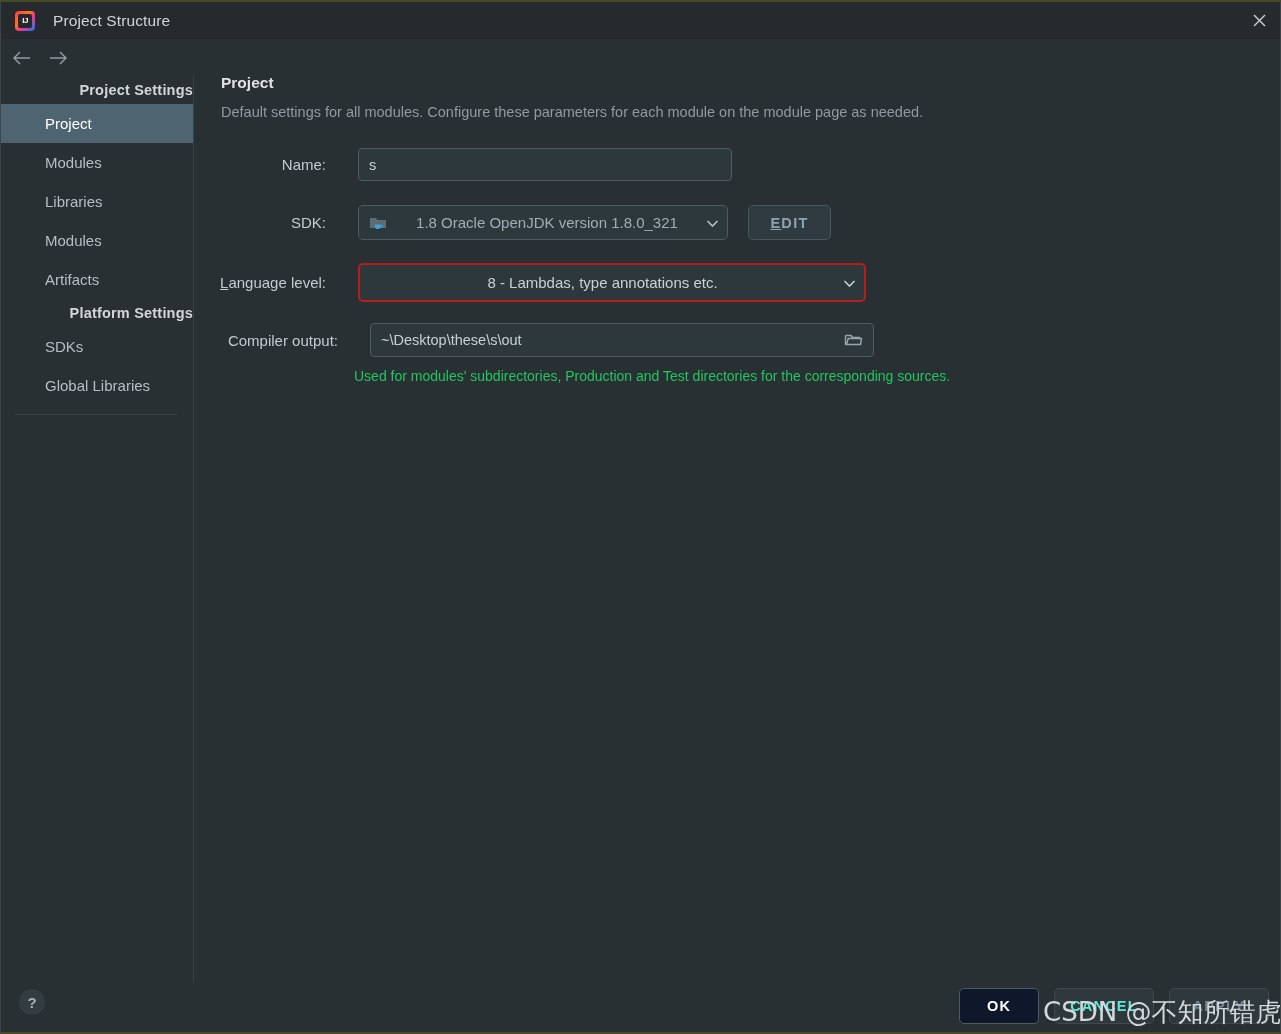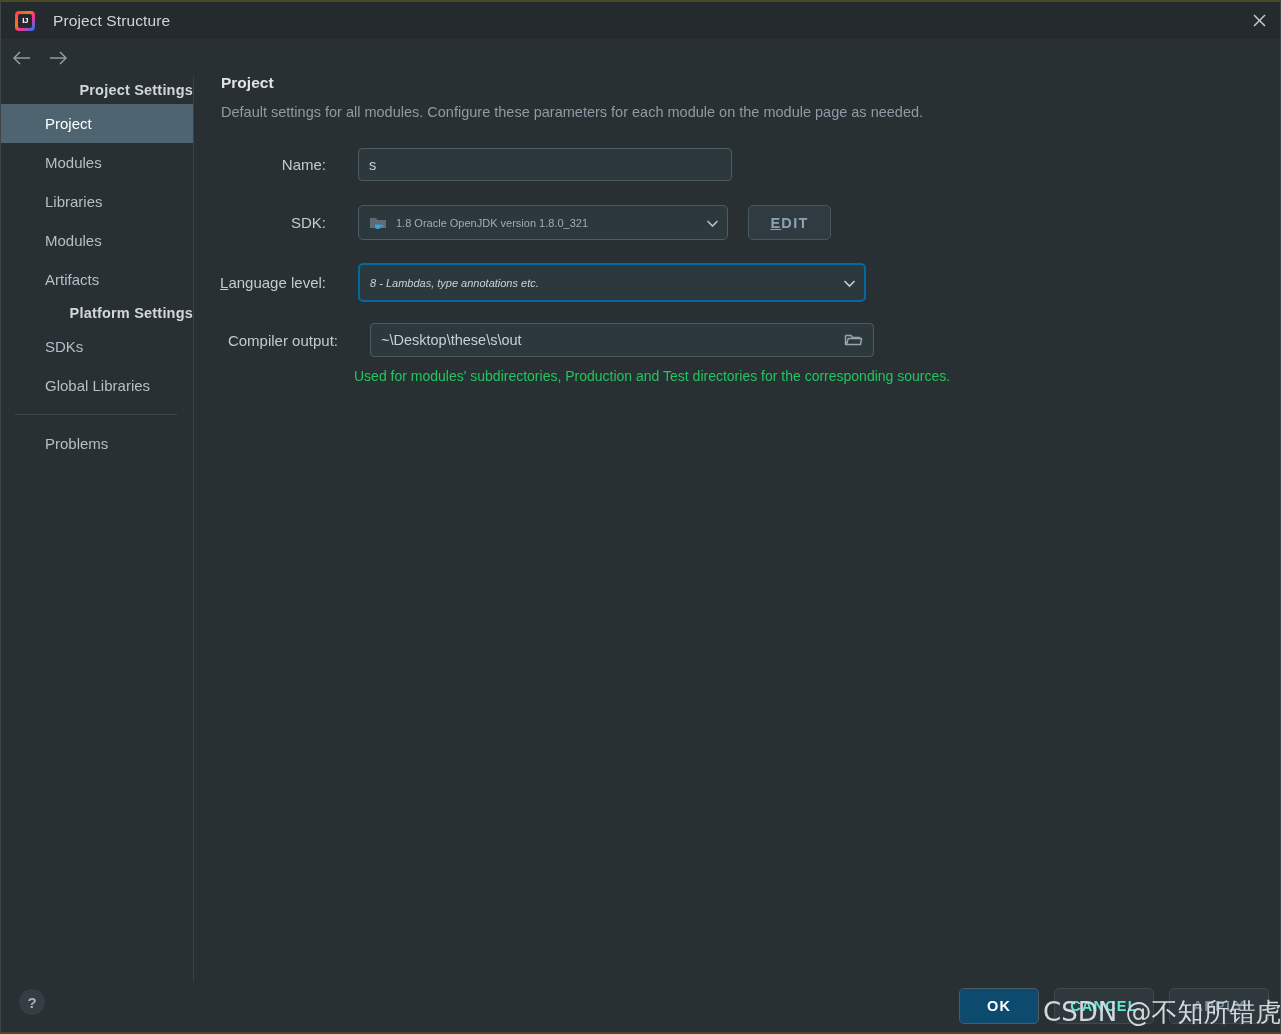--- a/index.html
+++ b/index.html
@@ -181,30 +181,30 @@
     background: #2d383d;
     border: 1px solid #4d5b63;
     border-radius: 5px;
     display: flex;
     align-items: center;
     padding: 0 8px 0 10px;
     cursor: pointer;
     position: relative;
   }
   .combo.focused {
-    border: 2px solid #0369a1;
+    border: 2px solid #b91c1c;
     background: #2d383d;
-    font-style: italic;
   }
   .combo-text {
     color: #9fadb6;
-    font-size: 11px;
+    font-size: 15px;
     flex: 1;
     white-space: nowrap;
     overflow: hidden;
+    text-align: center;
   }
   .combo.focused .combo-text { color: #c9d1d7; }
   .chev { flex: none; margin-left: 8px; }
 
   .btn-edit {
     height: 35px;
     min-width: 83px;
     background: #2f3b41;
     border: 1px solid #495760;
     border-radius: 5px;
@@ -265,21 +265,21 @@
     align-items: center;
     justify-content: center;
     font-size: 14.5px;
     font-weight: bold;
     letter-spacing: 1.2px;
     cursor: pointer;
     font-family: "Liberation Sans", sans-serif;
   }
   #btn-ok {
     left: 958px; width: 80px;
-    background: #0c4a6e;
+    background: #0f172a;
     border: 1px solid #4c5a62;
     color: #ffffff;
   }
   #btn-cancel {
     left: 1053px; width: 100px;
     background: #2e383d;
     border: 1px solid #3f4a50;
     color: #5eead4;
   }
   #btn-apply {
@@ -355,23 +355,20 @@
 
     <div class="sb-item">
       <span>SDKs</span>
     </div>
     <div class="sb-item">
       <span>Global Libraries</span>
     </div>
 
     <div class="sb-sep"></div>
 
-    <div class="sb-item">
-      <span>Problems</span>
-    </div>
   </div>
 
   <div id="main">
 
     <div id="page-title">Project</div>
     <div id="page-subtitle">Default settings for all modules. Configure these parameters for each module on the module page as needed.</div>
 
     <div class="field-row" style="top:72px; left:0;">
       <div class="field-label" style="width:131px;">Name:</div>
       <div class="textfield" style="margin-left:32px; width:374px;" title="s">

